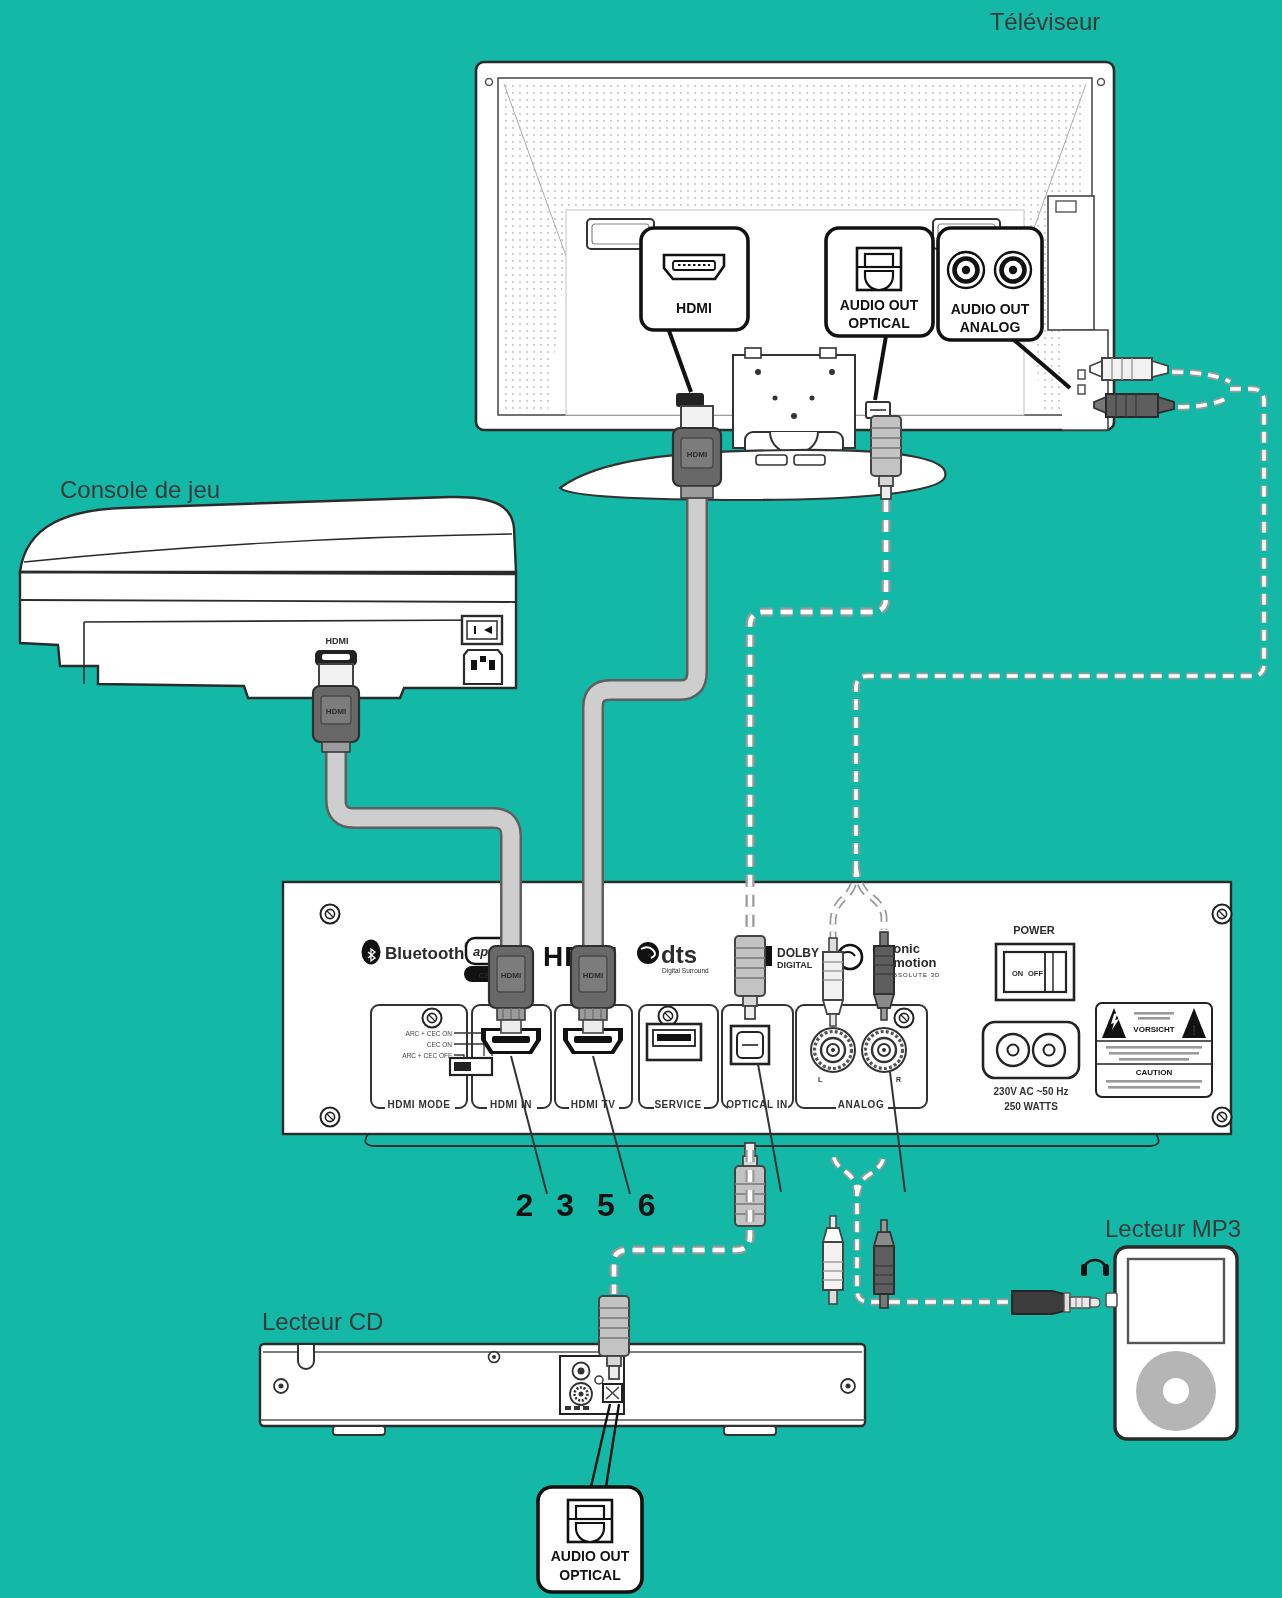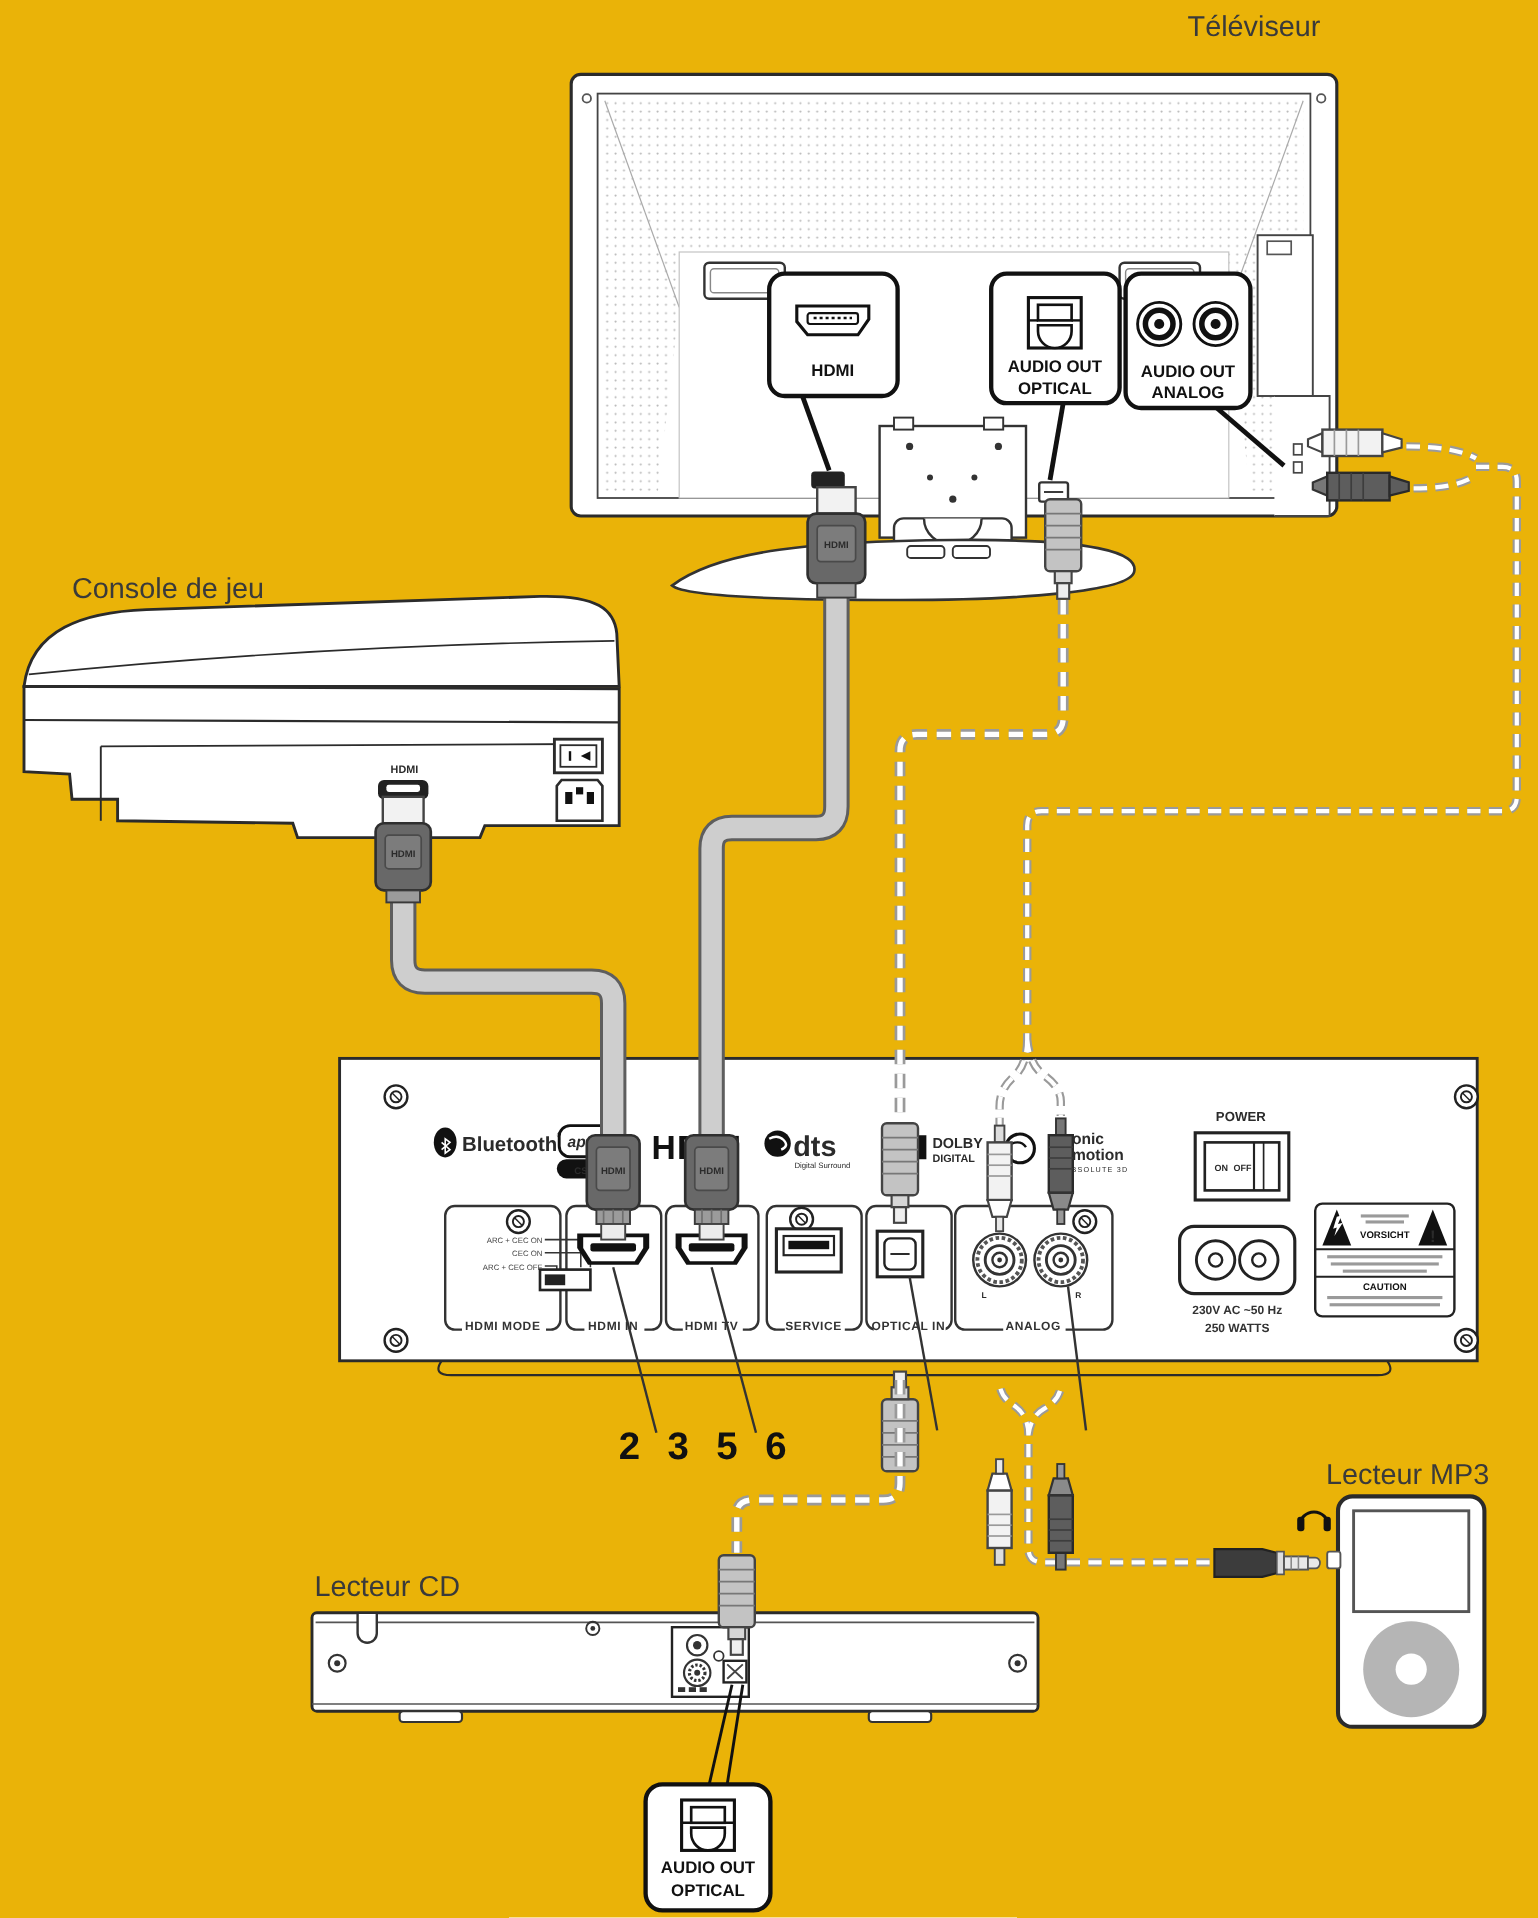--- a/index.html
+++ b/index.html
@@ -1,16 +1,16 @@
 <!DOCTYPE html>
 <html><head>
 <meta charset="utf-8">
 <style>
   html,body{margin:0;padding:0;background:#ffffff;}
-  .page{width:1282px;height:1598px;position:relative;background:#eab308;overflow:hidden;}
+  .page{width:1282px;height:1598px;position:relative;background:#14b8a6;overflow:hidden;}
   svg{position:absolute;left:0;top:0;}
   svg text{font-family:"Liberation Sans","DejaVu Sans",sans-serif;fill:#2b2b2b;}
   .title{font-size:24px;fill:#3a3a3a;}
   .callout-txt{font-size:14px;font-weight:bold;fill:#111;}
   .port-label{font-size:10px;font-weight:bold;fill:#333;letter-spacing:0.5px;}
   .tiny{font-size:6.5px;fill:#444;}
   .logo-big{font-weight:bold;fill:#111;}
   .steps{font-size:32px;font-weight:bold;letter-spacing:7px;fill:#111;}
   .rating{font-size:10px;font-weight:bold;fill:#333;}
   .warn-big{font-size:8px;font-weight:bold;fill:#111;}

